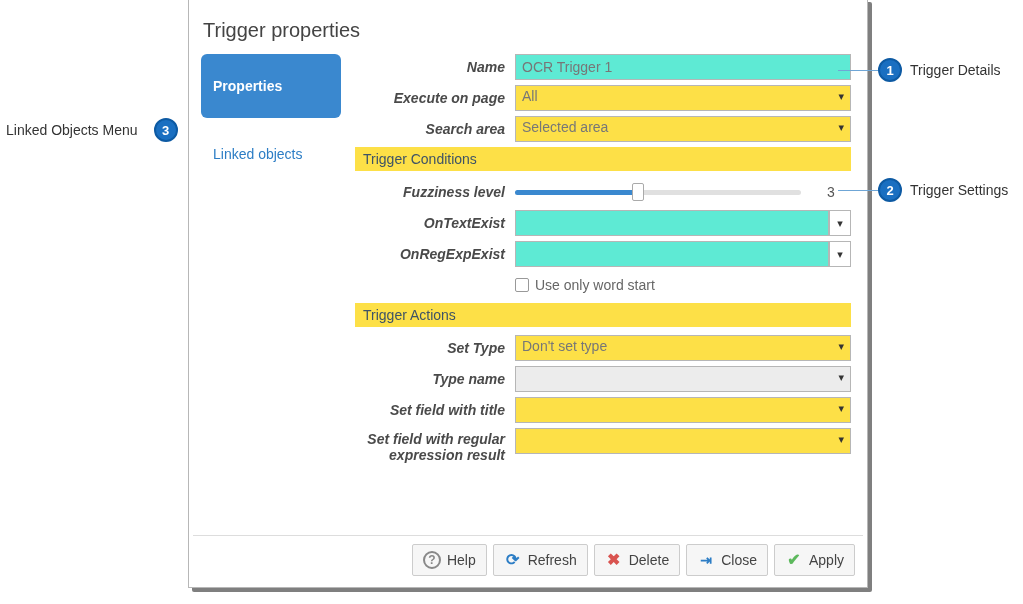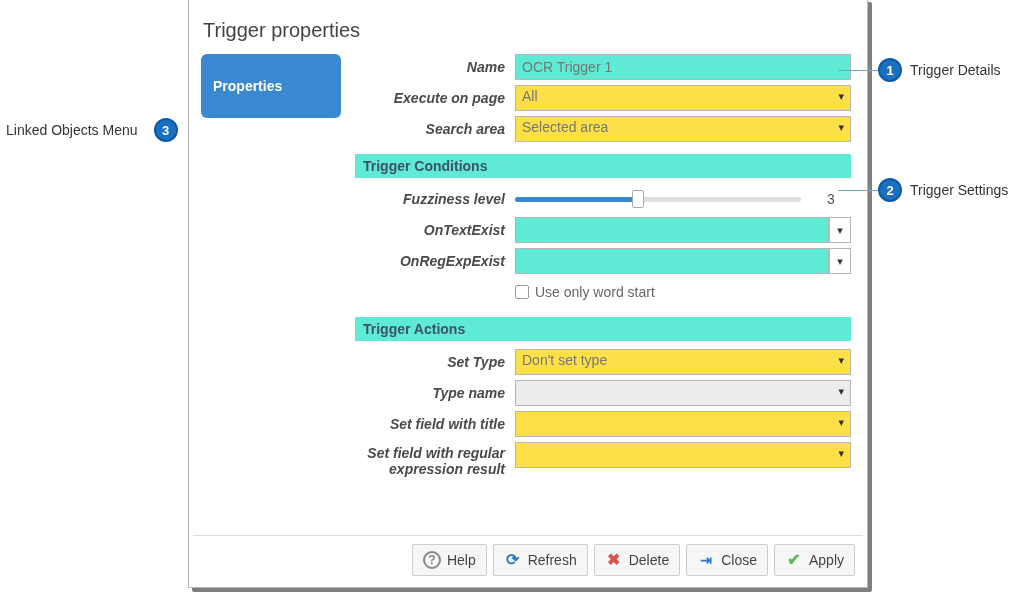--- a/index.html
+++ b/index.html
@@ -107,25 +107,25 @@
     flex: 1; border-right: 0;
   }
   .combo-btn {
     width: 22px; height: 26px;
     border: 1px solid #b6b6b6;
     background: #fff;
     display: flex; align-items: center; justify-content: center;
     font-size: 11px;
   }
   .section-hdr {
-    background: #5eead4;
-    font-weight: 700;
+    background: #fde047;
+    font-weight: 400;
     color: #3e5366;
     padding: 4px 8px;
-    margin: 12px 0 8px 0;
+    margin: 5px 0 8px 0;
   }
   .slider-row {
     display:flex; align-items:center; gap:10px;
   }
   .slider {
     flex: 1; position: relative; height: 14px;
   }
   .slider-track {
     position:absolute; left:0; right:0; top:5px; height:5px;
     background:#e0e0e0; border-radius:3px;
@@ -188,20 +188,21 @@
 </style>
 </head>
 <body>
 
 <div class="dialog-shadow"></div>
 <div class="dialog">
   <div class="title">Trigger properties</div>
   <div class="body">
     <div class="sidebar">
       <div class="tab active">Properties</div>
+      <div class="tab inactive">Linked objects</div>
     </div>
     <div class="form">
 
       <div class="row">
         <div class="label">Name</div>
         <div class="control">
           <input class="txt" type="text" value="OCR Trigger 1" style="">
         </div>
       </div>
       <div class="row">

